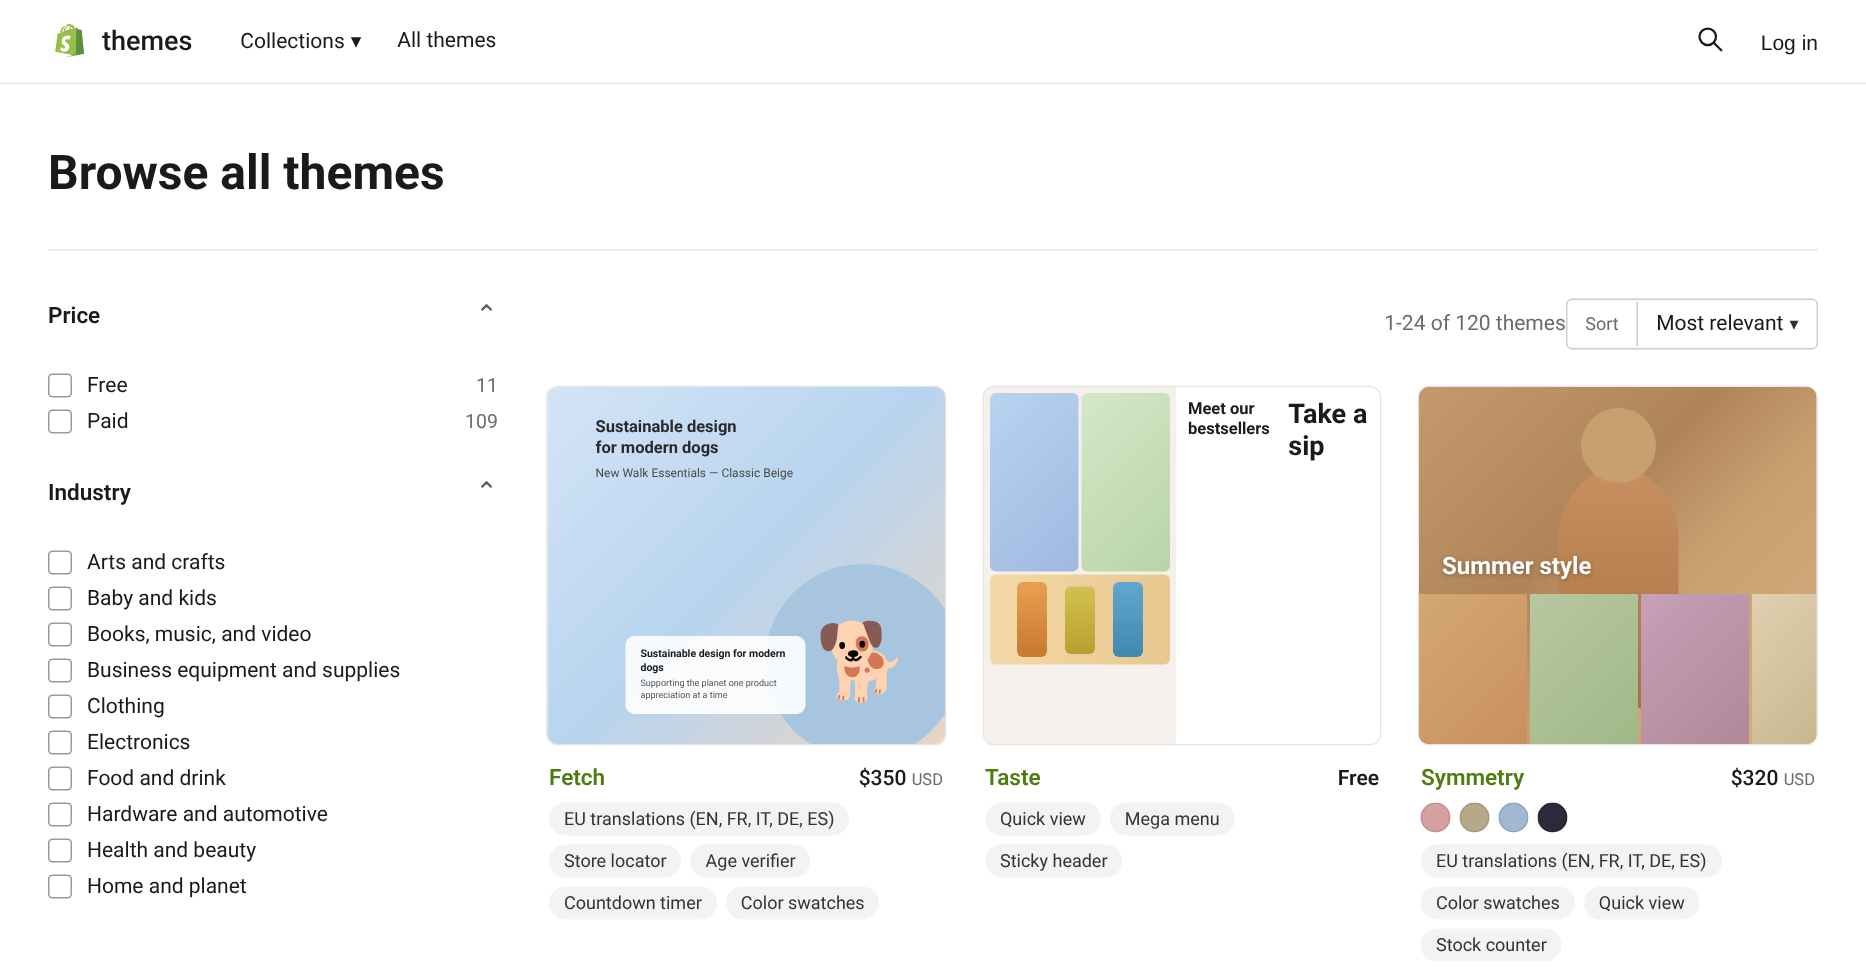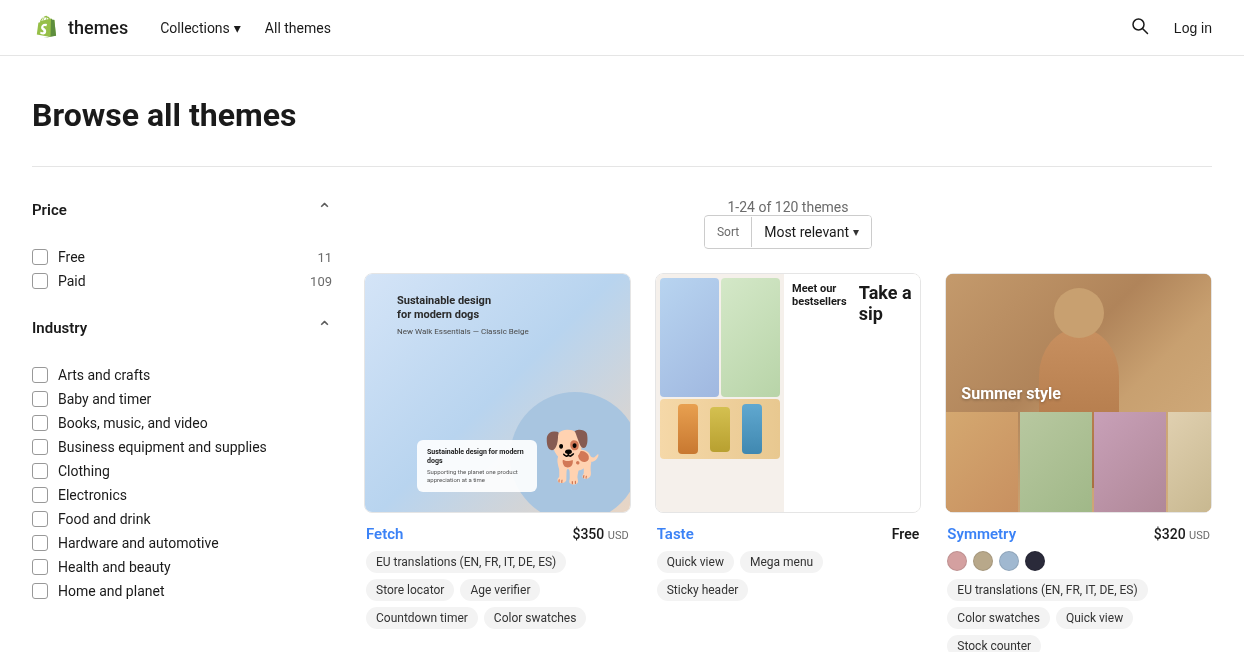--- a/index.html
+++ b/index.html
@@ -101,21 +101,20 @@
     .filter-label { font-size: 14px; color: #1a1a1a; }
     .filter-count { font-size: 13px; color: #6b6b6b; }
 
     
     .content { flex: 1; }
     .content-header {
       display: flex;
       justify-content: flex-end;
       align-items: center;
       margin-bottom: 24px;
-      flex-direction: column;
     }
     .themes-count { font-size: 14px; color: #6b6b6b; }
     .sort-wrapper {
       position: relative;
       display: flex;
       align-items: center;
       border: 1px solid #ccc;
       border-radius: 4px;
       overflow: hidden;
     }
@@ -152,21 +151,21 @@
       margin-bottom: 12px;
       border: 1px solid #e5e5e5;
     }
     .theme-info { padding: 0 2px; }
     .theme-header {
       display: flex;
       justify-content: space-between;
       align-items: baseline;
       margin-bottom: 8px;
     }
-    .theme-name { font-size: 15px; font-weight: 600; color: #3b82f6; }
+    .theme-name { font-size: 15px; font-weight: 600; color: #4d7c0f; }
     .theme-price { font-size: 14px; font-weight: 500; color: #1a1a1a; margin-left: 19px; }
     .theme-price-free { color: #1a1a1a; font-weight: 600; }
     .price-usd { font-size: 11px; font-weight: 400; color: #6b6b6b; }
 
     .theme-tags { display: flex; flex-wrap: wrap; gap: 6px; margin-top: 6px; }
     .tag {
       background: #f3f3f3;
       border-radius: 20px;
       padding: 4px 10px;
       font-size: 12px;
@@ -358,21 +357,21 @@
       </div>
       <div class="filter-item">
         <div class="filter-item-left">
           <div class="checkbox"></div>
           <span class="filter-label">Arts and crafts</span>
         </div>
       </div>
       <div class="filter-item">
         <div class="filter-item-left">
           <div class="checkbox"></div>
-          <span class="filter-label">Baby and timer</span>
+          <span class="filter-label">Baby and kids</span>
         </div>
       </div>
       <div class="filter-item">
         <div class="filter-item-left">
           <div class="checkbox"></div>
           <span class="filter-label">Books, music, and video</span>
         </div>
       </div>
       <div class="filter-item">
         <div class="filter-item-left">

